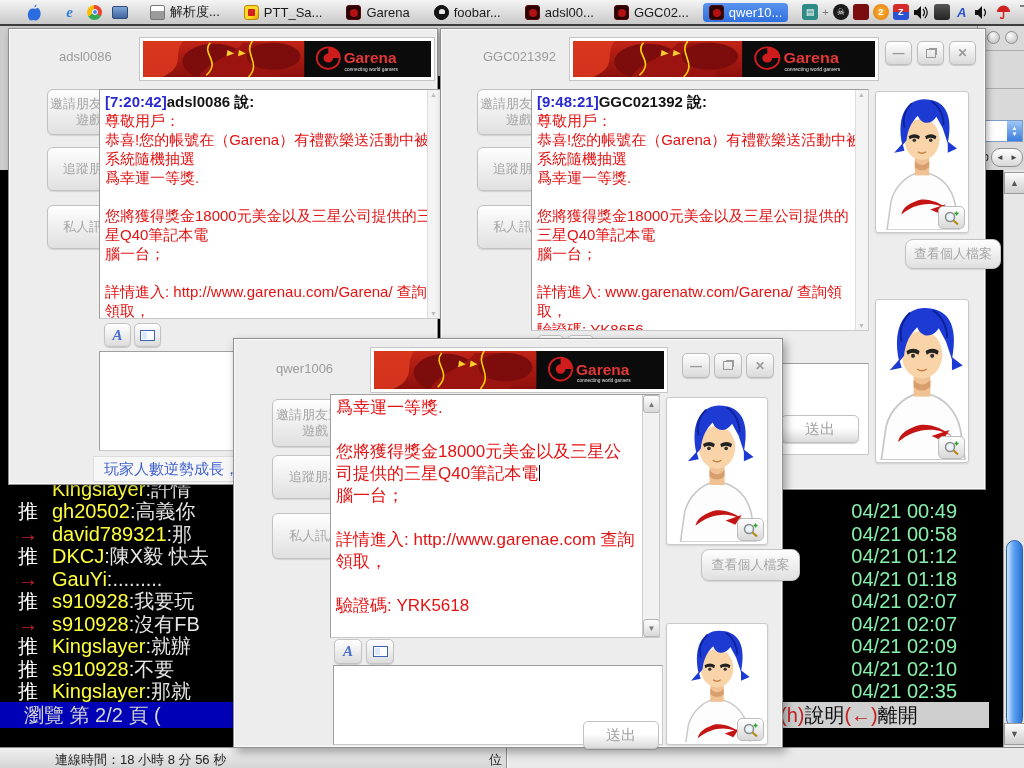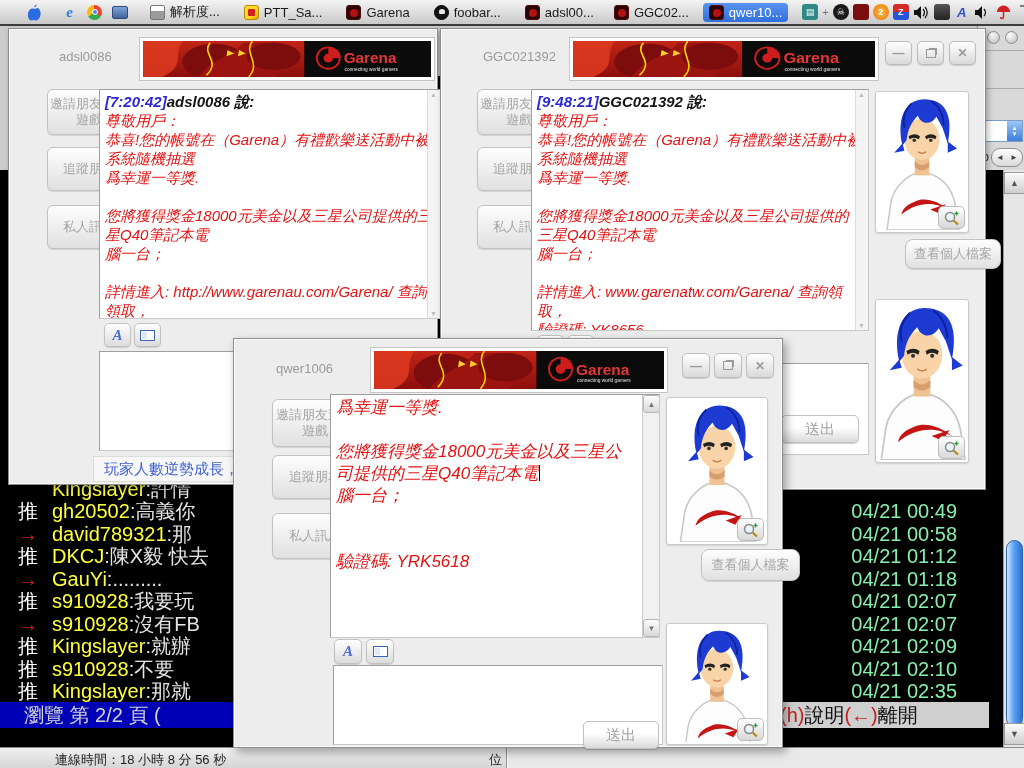--- a/index.html
+++ b/index.html
@@ -68,21 +68,21 @@
   .banner-box { position:absolute; background:#fff; border:1px solid #c6c6c6; padding:3px; }
   .banner-svg { width:100%; height:100%; display:block; }
   .winbtn { position:absolute; width:27px; height:24px; border:1px solid #bdbdbd; border-radius:5px;
     background:linear-gradient(#ffffff,#d9d9d9); color:#9a9a9a; font-weight:bold; font-size:12px;
     display:flex; align-items:center; justify-content:center; box-shadow:0 1px 1px rgba(0,0,0,.15); }
   .restore-glyph { width:10px; height:9px; border:1px solid #9a9a9a; box-shadow:2px -2px 0 -1px #9a9a9a; }
   .sbtn { position:absolute; border:1px solid #c2c2c2; border-radius:6px;
     background:linear-gradient(#fefefe,#e0e0e0); color:#a6a6a6; font-size:13px; line-height:16px;
     display:flex; align-items:center; justify-content:center; text-align:center;
     box-shadow:0 1px 1px rgba(0,0,0,.12);margin-left:32px; }
-  .msgarea { position:absolute; background:#fff; border:1px solid #9f9f9f; border-right-color:#c9c9c9; border-bottom-color:#c9c9c9; padding:2px 5px; overflow:hidden;font-style:italic; }
+  .msgarea { position:absolute; background:#fff; border:1px solid #9f9f9f; border-right-color:#c9c9c9; border-bottom-color:#c9c9c9; padding:2px 5px; overflow:hidden; }
   .msgline { font-size:15px; line-height:19px; color:#e31313; min-height:19px; word-break:break-all; }
   .msghead { font-size:15px; line-height:19px; font-weight:bold; color:#141414; }
   .ts { color:#2a2ad2; }
   .slimscroll { position:absolute; right:0; top:0; bottom:0; width:13px; background:#f4f4f4; border-left:1px solid #ddd; }
   .slimscroll:before, .slimscroll:after { content:"▲"; position:absolute; left:2px; font-size:7px; color:#bbb; }
   .slimscroll:after { content:"▼"; bottom:1px; }
   .slimscroll:before { top:1px; }
   .bigscroll { position:absolute; right:0; top:0; bottom:0; width:17px; background:#f1f1f1; border-left:1px solid #ccc; }
   .bs-up,.bs-dn { position:absolute; left:0; width:17px; height:18px; background:linear-gradient(#fdfdfd,#d8d8d8); border:1px solid #b5b5b5; border-radius:3px; font-size:8px; color:#777; display:flex; align-items:center; justify-content:center; }
   .bs-up { top:0; } .bs-dn { bottom:0; }
@@ -319,20 +319,21 @@
     </div>
   <div class="sbtn" style="left:6px;top:60px;width:86px;height:48px">邀請朋友進行遊戲</div>
   <div class="sbtn" style="left:6px;top:116px;width:86px;height:44px">追蹤朋友</div>
   <div class="sbtn" style="left:6px;top:174px;width:86px;height:46px">私人訊息</div>
   <div class="msgarea" style="left:96px;top:55px;width:330px;height:244px;padding-right:22px">
     <div class="w3line">爲幸運一等獎.</div>
     <div class="w3line"></div>
     <div class="w3line has-caret">您將獲得獎金18000元美金以及三星公司提供的三星Q40筆記本電</div>
     <div class="w3line">腦一台；</div>
     <div class="w3line"></div>
+    <div class="w3line">詳情進入: http://www.garenae.com 查詢領取，</div>
     <div class="w3line"></div>
     <div class="w3line">驗證碼: YRK5618</div>
     <div class="bigscroll">
       <div class="bs-up">▲</div>
       <div class="bs-dn">▼</div>
     </div>
   </div>
   <div class="tbtn" style="left:100px;top:300px;width:28px;height:25px">
       <span class="font-a">A</span>
     </div>

